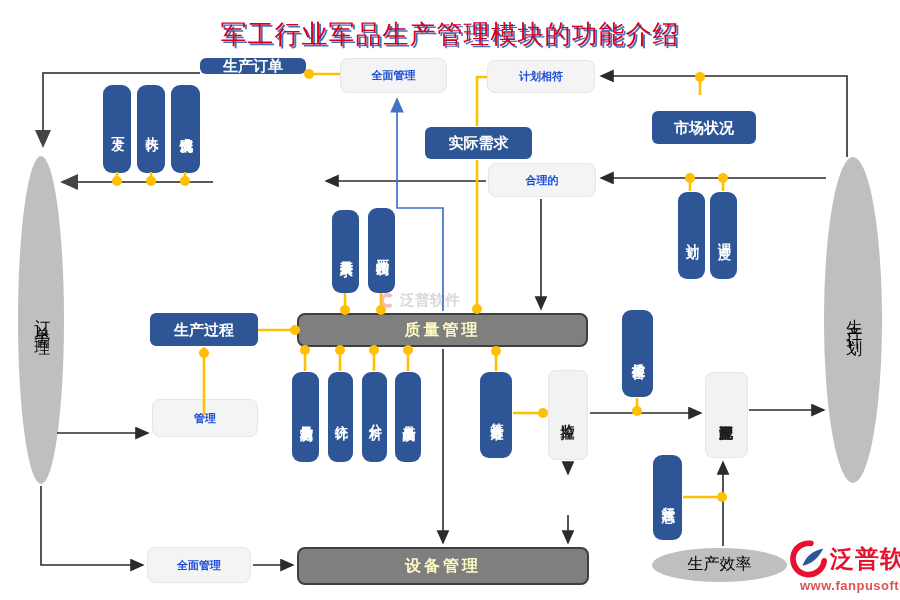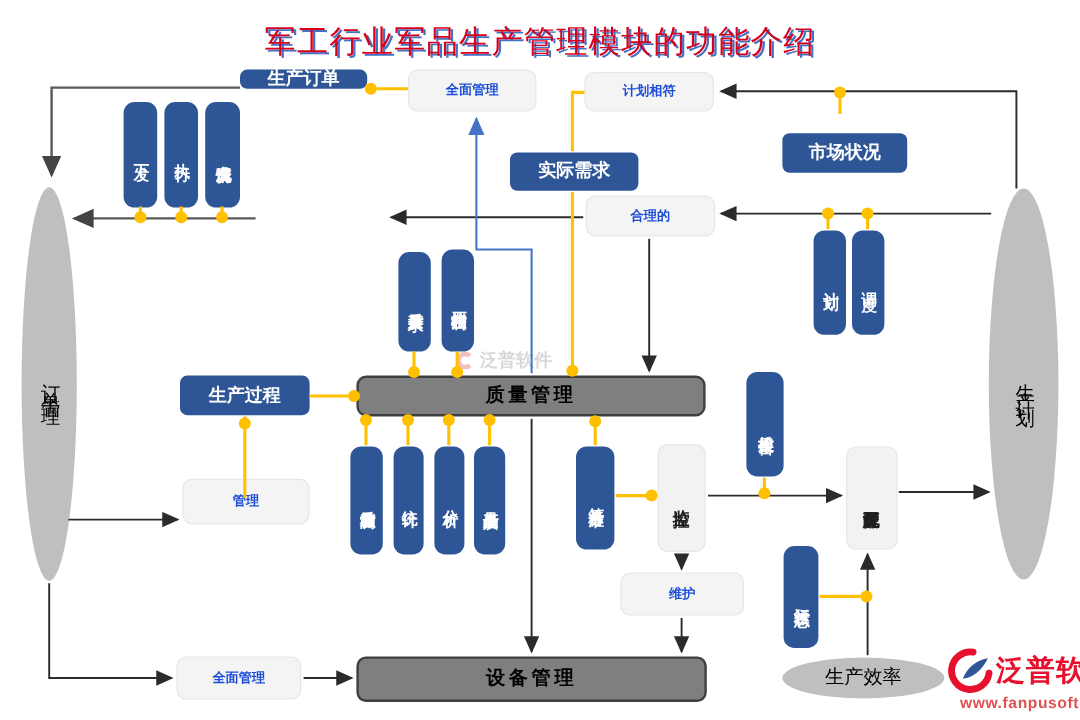--- a/index.html
+++ b/index.html
@@ -18,21 +18,21 @@
   .node{position:absolute;display:flex;align-items:center;justify-content:center;
     text-align:center;z-index:2;line-height:1.15}
   .box-blue{background:var(--blue);color:#fff;border-radius:6px;font-weight:bold;font-size:15px}
   .vbox-blue{background:var(--blue);color:#fff;border-radius:9px;font-weight:bold;font-size:13px;
     writing-mode:vertical-rl;text-orientation:upright;letter-spacing:3px}
   .box-gray{background:var(--gray-box);border:1px solid #E6E6E6;border-radius:8px;
     color:#1d4ed8;font-weight:700;font-size:11px}
   .vbox-gray{background:#F2F2F2;border:1px solid #E6E6E6;border-radius:8px;color:#1F1F1F;
     font-weight:600;font-size:14px;writing-mode:vertical-rl;text-orientation:upright;letter-spacing:2px}
   .bar-dark{background:var(--dark-bar);border:2px solid #3F3F3F;border-radius:8px;
-    color:#000000;font-weight:bold;font-size:16px;letter-spacing:3px}
+    color:#fef9c3;font-weight:bold;font-size:16px;letter-spacing:3px}
   .ellipse{background:var(--ellipse);border-radius:50%;color:#000000;
     font-family:Liberation Mono, monospace;font-size:16px}
   .ellipse.vert{writing-mode:vertical-rl;text-orientation:upright;letter-spacing:7px}
 
   svg.wires{position:absolute;left:0;top:0;z-index:5;pointer-events:none}
   .w-dark{stroke:var(--line);stroke-width:1.6;fill:none}
   .w-gray{stroke:#595959;stroke-width:2;fill:none}
   .w-orange{stroke:var(--orange);stroke-width:2.6;fill:none}
   .w-blue{stroke:var(--blue-line);stroke-width:1.7;fill:none}
   .dot{fill:var(--orange)}
@@ -83,21 +83,20 @@
 
   <div class="node vbox-blue" style="left:292px;top:372px;width:27px;height:90px;letter-spacing:1px">质量检测</div>
   <div class="node vbox-blue" style="left:328px;top:372px;width:25px;height:90px">统计</div>
   <div class="node vbox-blue" style="left:362px;top:372px;width:25px;height:90px">分析</div>
   <div class="node vbox-blue" style="left:395px;top:372px;width:26px;height:90px;letter-spacing:1px">产品质量</div>
   <div class="node vbox-blue" style="left:480px;top:372px;width:32px;height:86px;letter-spacing:1px">符合标准</div>
   <div class="node vbox-gray" style="left:548px;top:370px;width:40px;height:90px">监控</div>
   <div class="node vbox-gray" style="left:705px;top:372px;width:43px;height:86px;letter-spacing:0">资源配置</div>
 
   <div class="node box-gray" style="left:152px;top:399px;width:106px;height:38px">管理</div>
-  <div class="node box-gray" style="left:517px;top:477px;width:103px;height:36px">维护</div>
   <div class="node vbox-blue" style="left:653px;top:455px;width:29px;height:85px;letter-spacing:1px">运行状态</div>
   <div class="node box-gray" style="left:147px;top:547px;width:104px;height:36px">全面管理</div>
   <div class="node bar-dark" style="left:297px;top:547px;width:292px;height:38px">设备管理</div>
 
   <div class="watermark-center">
     <span class="wm-ring"></span>
     <span class="wm-text">泛普软件</span>
   </div>
 
   <div class="brand">

